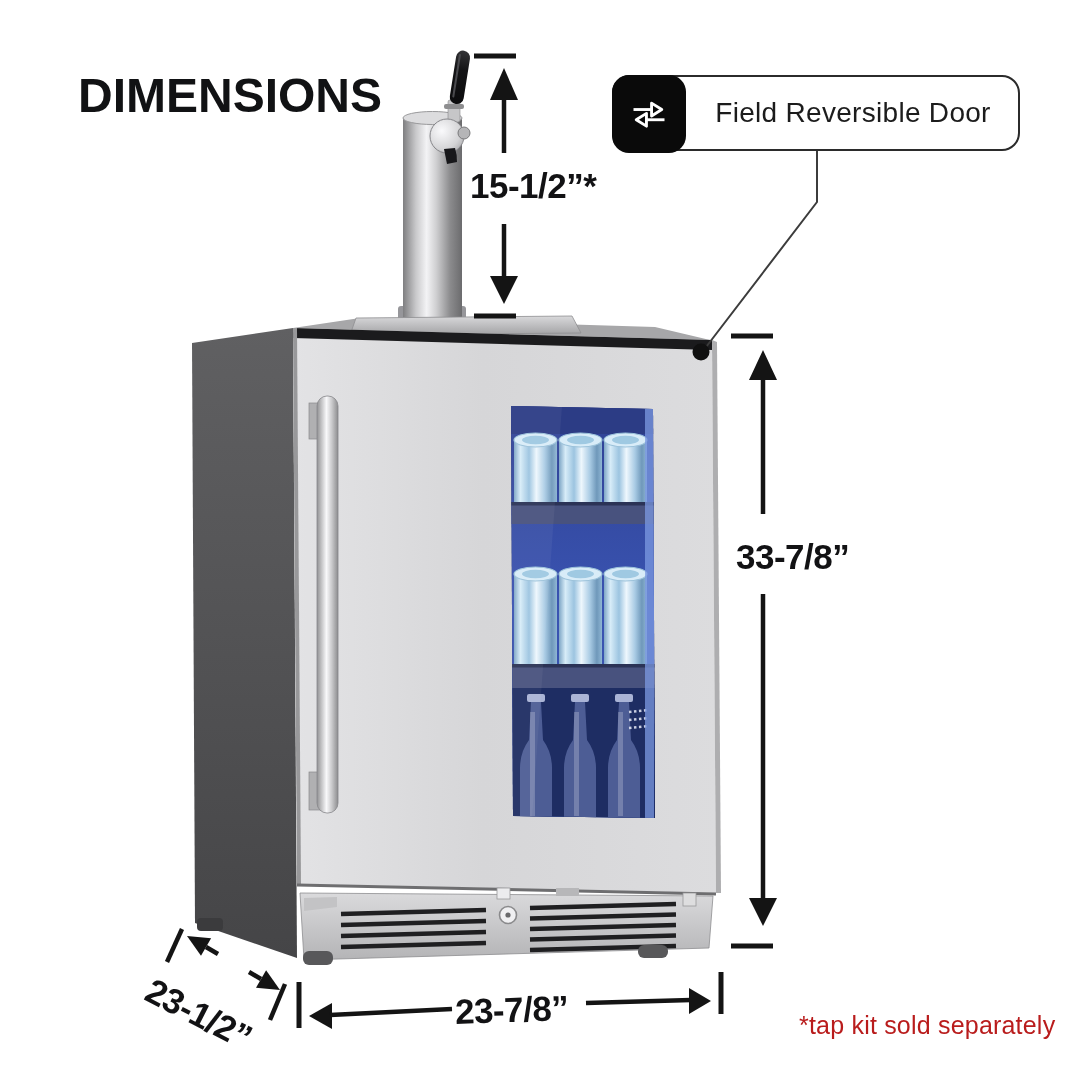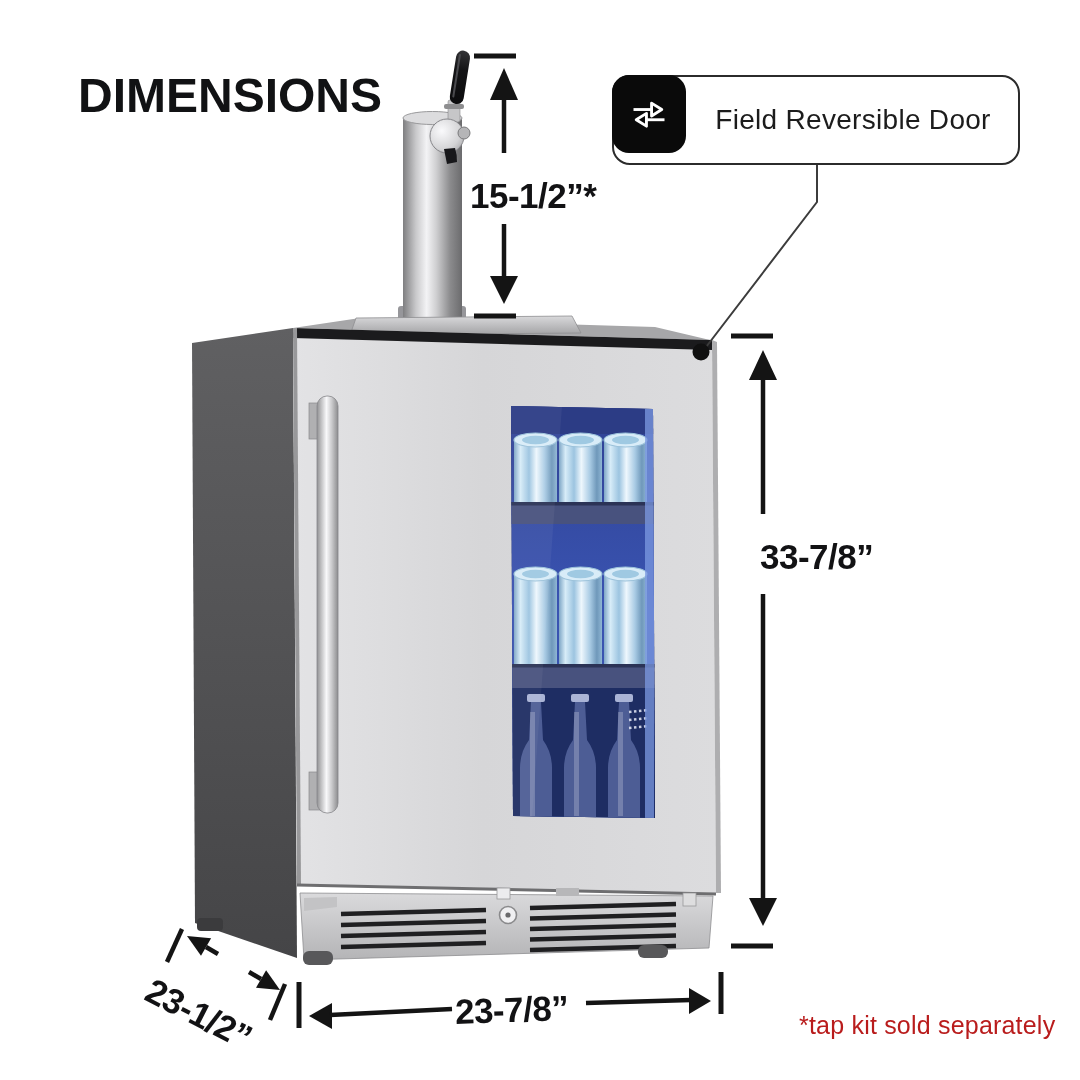--- a/index.html
+++ b/index.html
@@ -12,42 +12,42 @@
     position:absolute;left:78px;top:68px;
     font-size:48px;font-weight:bold;letter-spacing:0px;color:#111214;
   }
   .footnote{
     position:absolute;left:799px;top:1011px;
     font-size:25px;font-weight:400;color:#b91c1c;letter-spacing:.2px;
   }
 
   
   .callout{
-    position:absolute;left:612px;top:75px;width:408px;height:90px;
+    position:absolute;left:612px;top:75px;width:408px;height:76px;
     border:2px solid #2b2b2b;border-radius:18px;background:#ffffff;
     box-sizing:border-box;
   }
   .callout-icon{
     position:absolute;left:-2px;top:-2px;width:74px;height:78px;
     background:#0a0a0a;border-radius:17px;
     display:flex;align-items:center;justify-content:center;
   }
   .callout-label{
     position:absolute;left:74px;right:0;top:0;bottom:0;
     display:flex;align-items:center;justify-content:center;
     font-size:28px;color:#1c1c1c;letter-spacing:.3px;
   }
 
   
   .dim{
     position:absolute;font-weight:bold;font-size:35px;color:#121214;
     letter-spacing:-.5px;white-space:nowrap;
   }
-  .dim-tap{left:470px;top:166px;margin-top:10px;}
-  .dim-height{left:736px;top:537px;margin-left:24px;}
+  .dim-tap{left:470px;top:166px;}
+  .dim-height{left:736px;top:537px;}
   .dim-width{left:455px;top:990px;transform:rotate(-2deg);}
   .dim-depth{left:142px;top:994px;transform:rotate(27deg);transform-origin:center;}
 </style>
 </head>
 <body>
 
 <div class="canvas">
 
   <svg width="1080" height="1080" viewBox="0 0 1080 1080">
     <defs>

